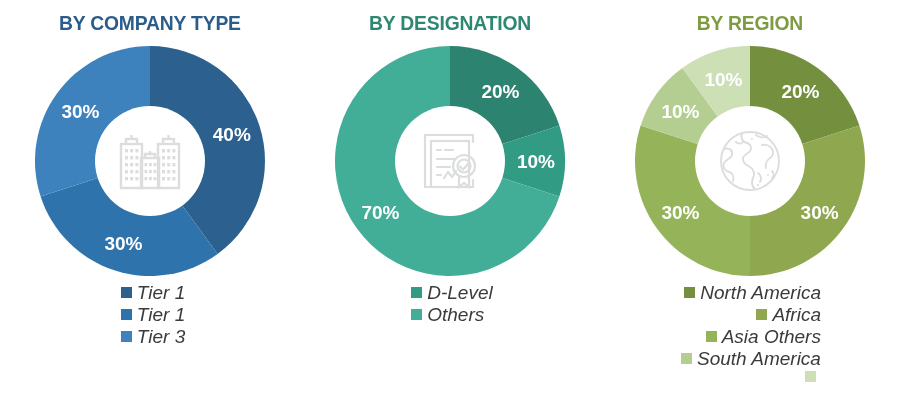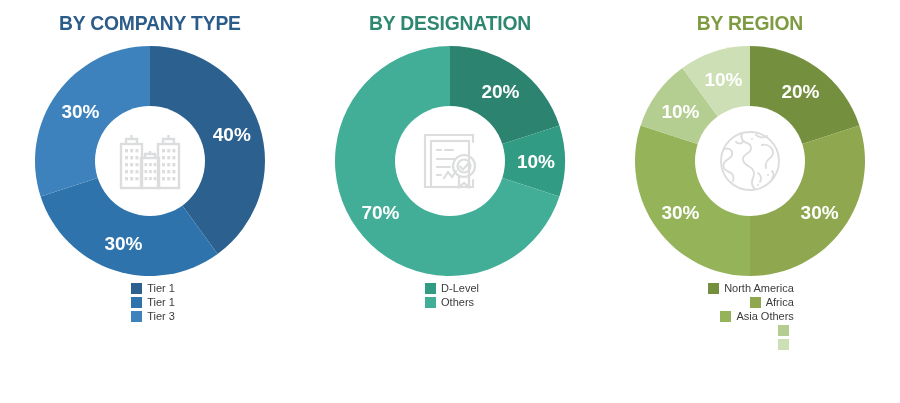--- a/index.html
+++ b/index.html
@@ -71,23 +71,24 @@
     line-height: 1;
     margin-bottom: 3px;
   }
   .legend-swatch {
     width: 11px;
     height: 11px;
     margin-right: 5px;
     flex: 0 0 auto;
   }
   .legend-label {
-    font-size: 11px;
+    font-size: 19px;
     color: #3b3b3b;
     white-space: nowrap;
+    font-style: italic;
   }
   .panel-company .legend { margin-left: 6px; }
   .panel-designation .legend { margin-left: 4px; }
   .panel-region .legend { margin-left: 2px; align-items: flex-end; }
 </style>
 </head>
 <body>
 
 <div class="board">
 
@@ -289,20 +290,21 @@
         <div class="legend-row">
           <span class="legend-swatch" style="background: rgb(143, 168, 79);"></span>
           <span class="legend-label">Africa</span>
         </div>
         <div class="legend-row">
           <span class="legend-swatch" style="background: rgb(149, 180, 90);"></span>
           <span class="legend-label">Asia Others</span>
         </div>
         <div class="legend-row">
           <span class="legend-swatch" style="background: rgb(180, 205, 144);"></span>
+          <span class="legend-label">South America</span>
         </div>
         <div class="legend-row">
           <span class="legend-swatch" style="background: rgb(205, 223, 180);"></span>
         </div>
       </div>
   </div>
 
 </div>
 
 </body></html>

